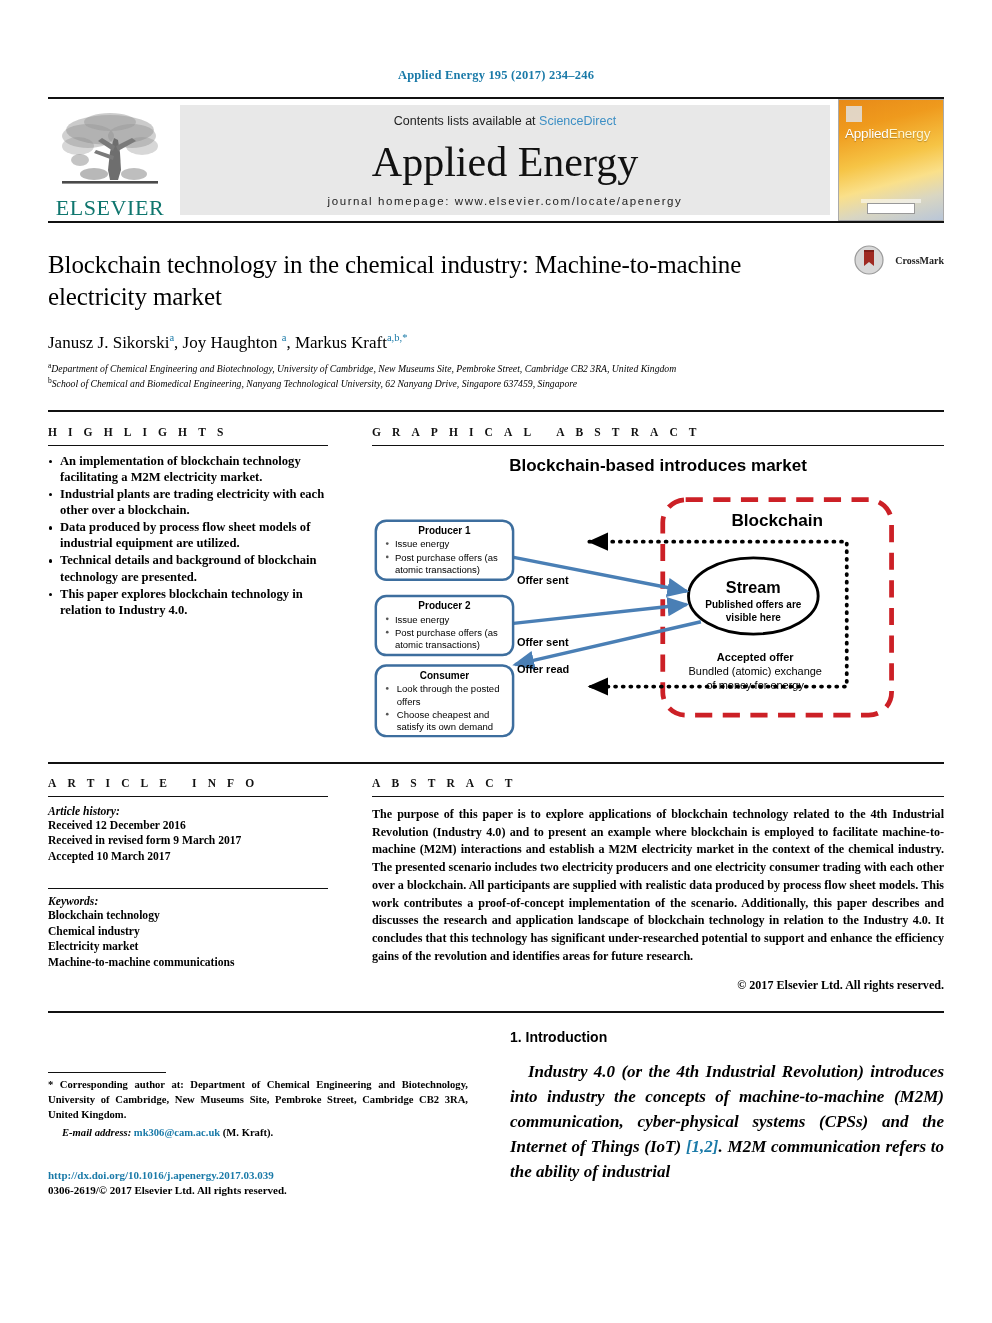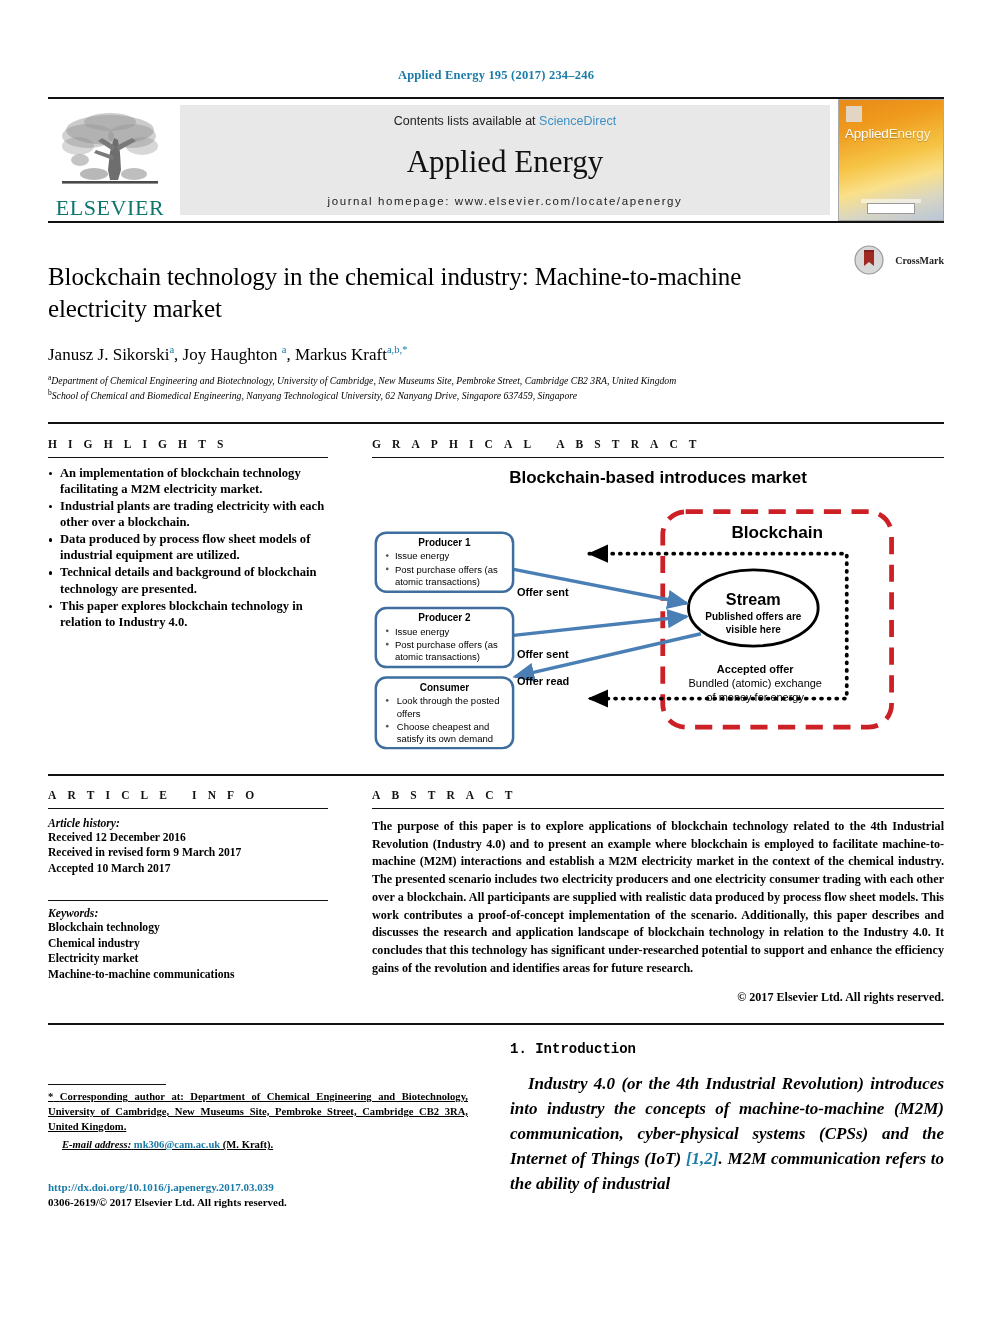--- a/index.html
+++ b/index.html
@@ -74,21 +74,21 @@
     box-sizing: border-box;
   }
   .contents-line {
     font-family: "Liberation Sans", sans-serif;
     font-size: 12.5px;
     color: #222;
   }
   .contents-line .sd { color: #3d8fc4; }
   .journal-name {
     font-family: "Liberation Serif", serif;
-    font-size: 31px;
+    font-size: 42px;
     color: #111;
     line-height: 1;
   }
   .homepage-line {
     font-family: "Liberation Sans", sans-serif;
     font-size: 11.5px;
     letter-spacing: 1.6px;
     color: #222;
   }
   .cover-thumb {
@@ -133,21 +133,21 @@
     border-top: 2px solid #111;
     margin-top: 0;
     padding-top: 26px;
     position: relative;
   }
   h1.article-title {
     font-family: "Liberation Serif", serif;
     font-size: 25px;
     font-weight: normal;
     line-height: 1.27;
-    margin: 12px 130px 0 0;
+    margin: 0 130px 0 0;
     letter-spacing: -.1px;
   }
   .authors {
     font-family: "Liberation Serif", serif;
     font-size: 17px;
     margin-top: 19px;
   }
   .authors sup { color: #1a7aa8; font-size: 10.5px; }
   .authors sup.star { color: #1a7aa8; }
   .affil {
@@ -281,21 +281,21 @@
     font-weight: bold;
     font-size: 11px;
     line-height: 1.4;
     position: absolute;
     bottom: 0;
     left: 0;
   }
   .doi-block .doi-url { color: #1a7aa8; }
 
   h2.sec-title {
-    font-family: Liberation Mono, monospace;
+    font-family: Liberation Sans, sans-serif;
     font-weight: bold;
     font-size: 14px;
     margin: 0 0 14px 0;
   }
   .intro-para {
     font-family: "Liberation Serif", serif;
     font-weight: bold;
     font-size: 17px;
     line-height: 1.48;
     text-align: justify;
@@ -497,21 +497,21 @@
       <div class="rule"></div>
       <p class="abstract-body">The purpose of this paper is to explore applications of blockchain technology related to the 4th Industrial Revolution (Industry 4.0) and to present an example where blockchain is employed to facilitate machine-to-machine (M2M) interactions and establish a M2M electricity market in the context of the chemical industry. The presented scenario includes two electricity producers and one electricity consumer trading with each other over a blockchain. All participants are supplied with realistic data produced by process flow sheet models. This work contributes a proof-of-concept implementation of the scenario. Additionally, this paper describes and discusses the research and application landscape of blockchain technology in relation to the Industry 4.0. It concludes that this technology has significant under-researched potential to support and enhance the efficiency gains of the revolution and identifies areas for future research.</p>
       <div class="copyright">© 2017 Elsevier Ltd. All rights reserved.</div>
     </div>
   </div>
 
   <div class="big-rule"></div>
 
   <div class="bottom-cols">
     <div class="bc-left">
-      <div style="position:absolute; bottom:58px; left:0; right:0;text-decoration:underline;">
+      <div style="position:absolute; bottom:58px; left:0; right:0;">
         <div class="foot-note-rule"></div>
         <div class="footnote">
           <span>*</span>
           <span>Corresponding author at: Department of Chemical Engineering and Biotechnology, University of Cambridge, New Museums Site, Pembroke Street, Cambridge CB2 3RA, United Kingdom.</span>
         </div>
         <div class="footnote" style="margin-top:4px; text-indent:14px;">
           <span class="email-label">E-mail address:</span>
           <span class="link">mk306@cam.ac.uk</span>
           <span>(M. Kraft).</span>
         </div>

